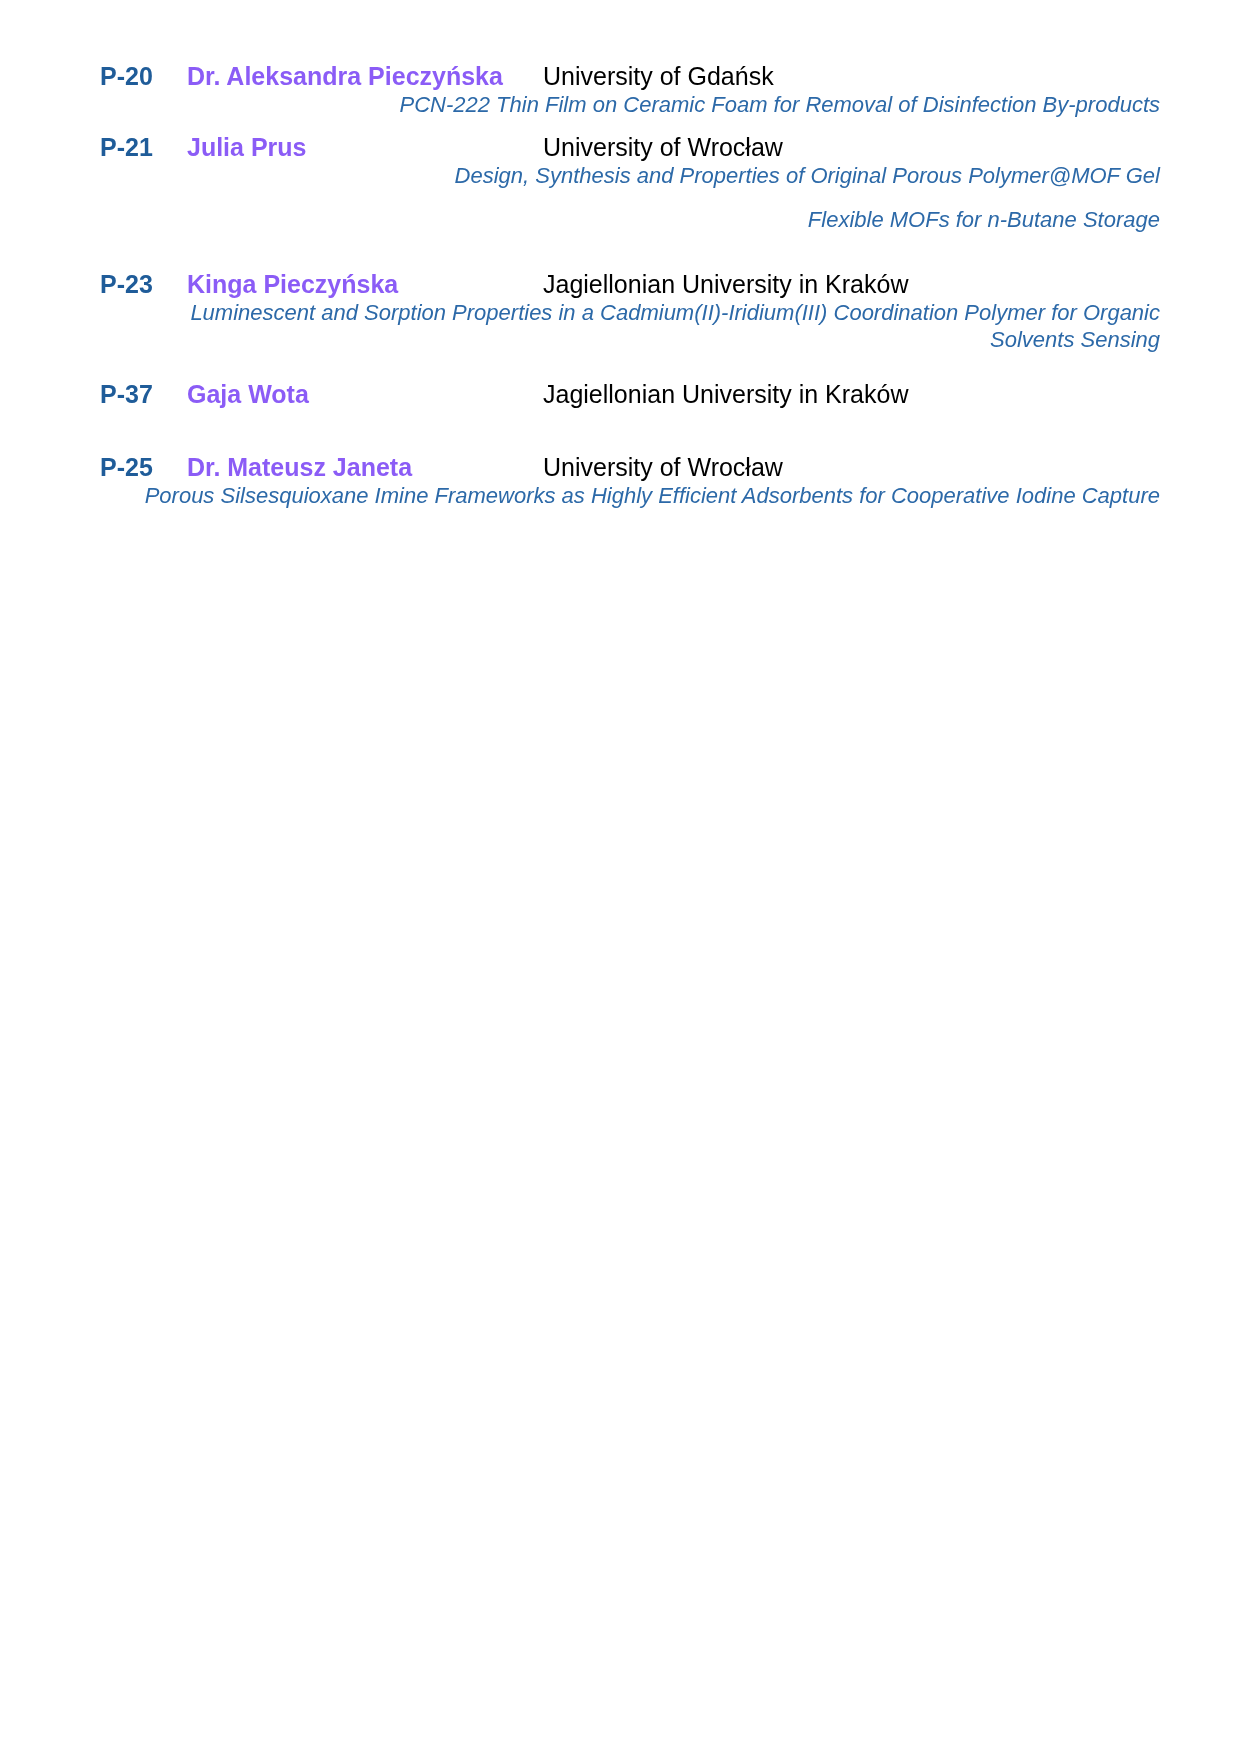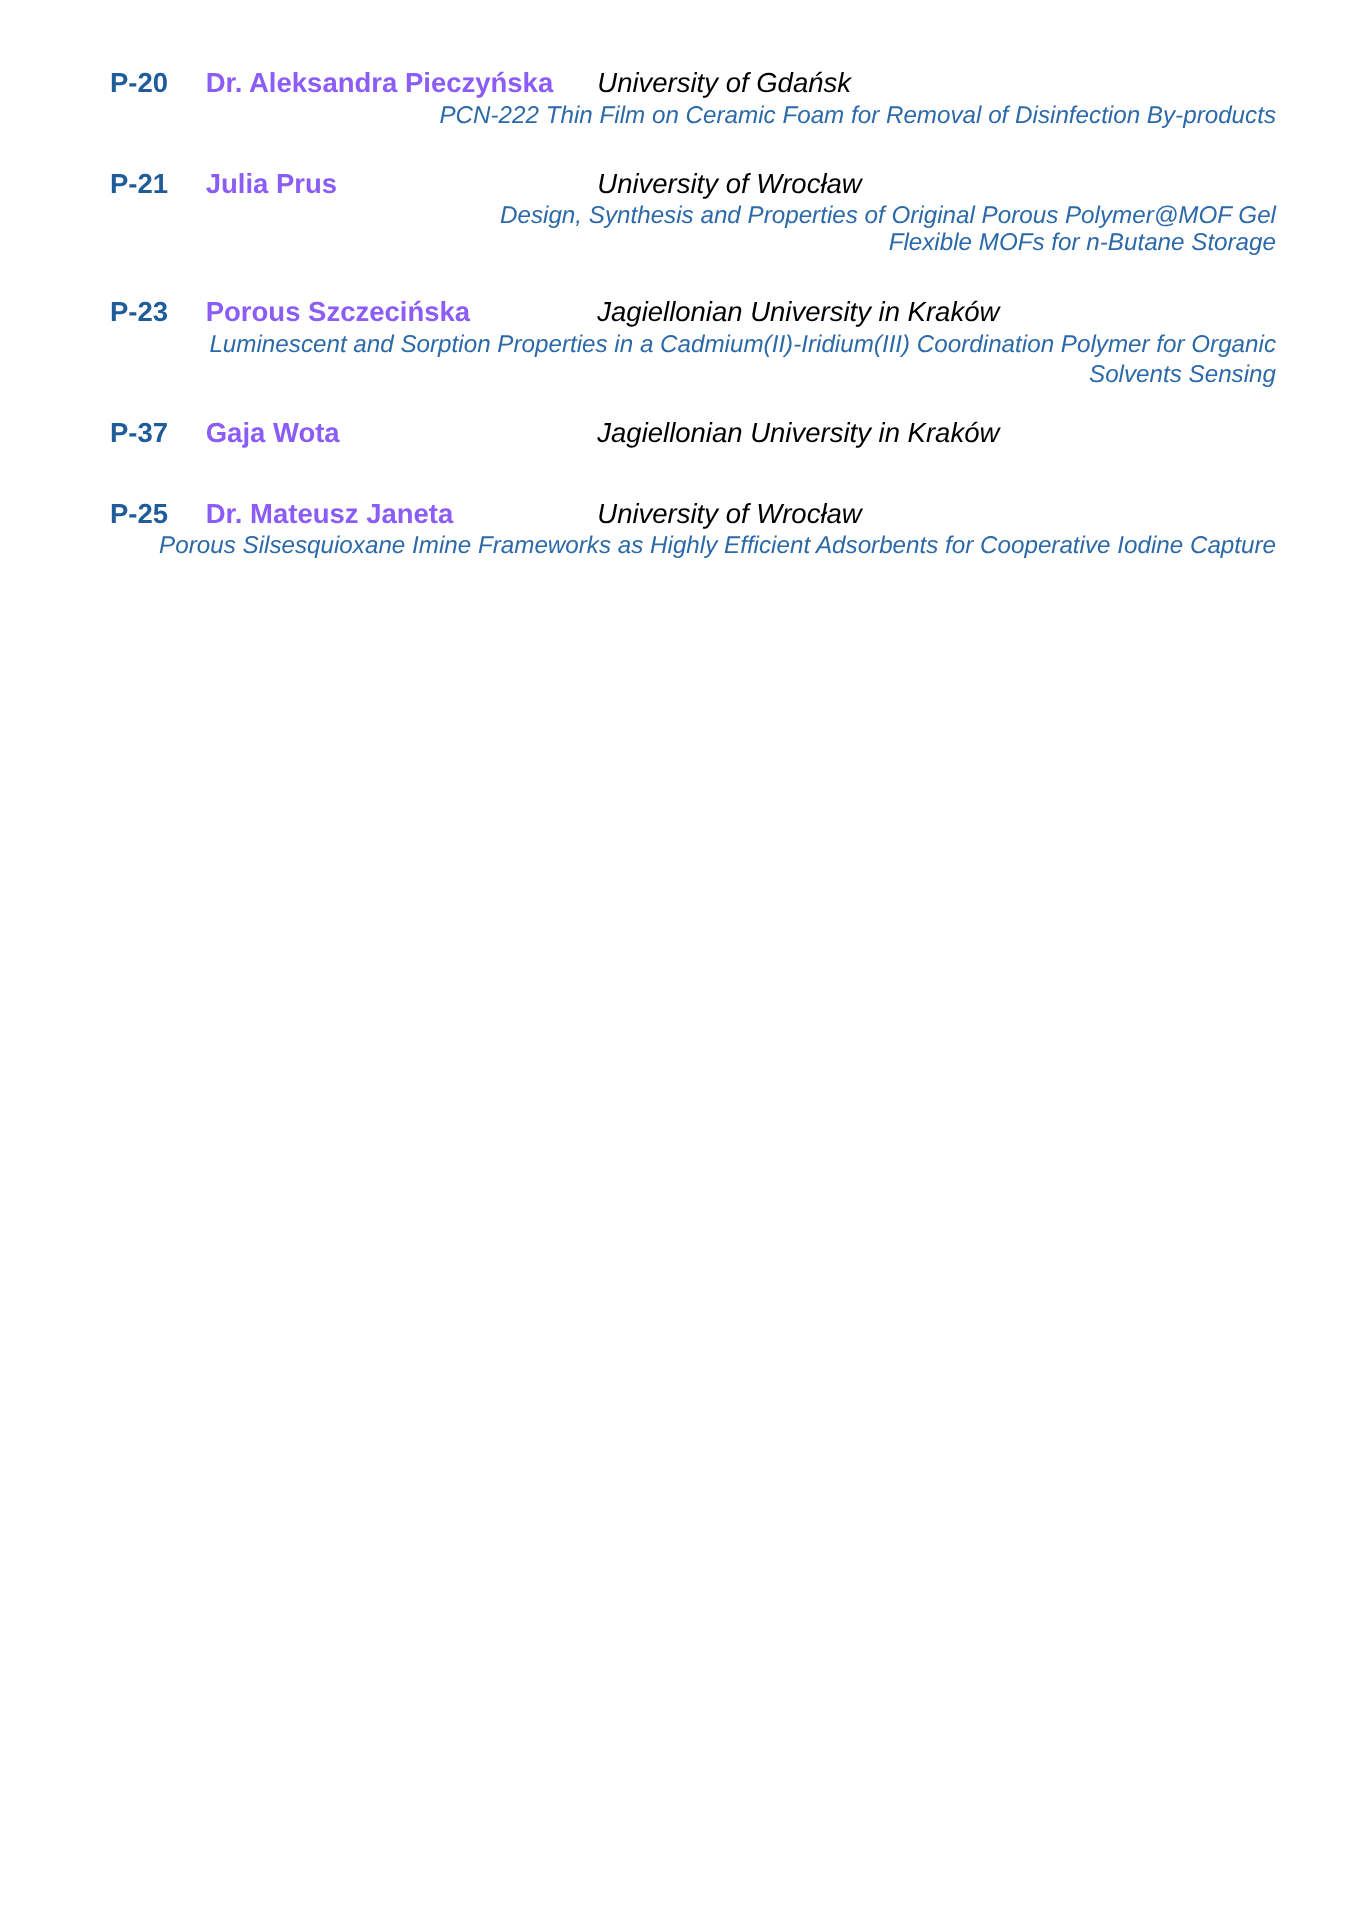--- a/index.html
+++ b/index.html
@@ -1,53 +1,53 @@
 <!DOCTYPE html>
 <html><head>
 <meta charset="utf-8">
 <style>
   html, body { margin:0; padding:0; background:#ffffff; }
   body { width:1240px; height:1754px; position:relative; font-family:"Liberation Sans", sans-serif; }
   .entry { position:absolute; left:100px; width:1060px; }
   .head { position:relative; height:30px; font-size:25px; line-height:30px; }
   .code { position:absolute; left:0; top:0; color:#1f5c99; font-weight:bold; }
   .name { position:absolute; left:87px; top:0; color:#8b5cf6; font-weight:bold; }
-  .aff { position:absolute; left:443px; top:0; color:#000;font-style:italic; }
+  .aff { position:absolute; left:443px; top:0; color:#000; }
   .title { color:#2c69a8; font-style:italic; font-size:22px; line-height:27px;text-align:right; }
 </style>
 </head>
 <body>
 
 <div>
   <div class="entry" style="top:61px;">
     <div class="head">
       <span class="code">P-20</span>
       <span class="name">Dr. Aleksandra Pieczyńska</span>
       <span class="aff">University of Gdańsk</span>
     </div>
     <div class="title">PCN-222 Thin Film on Ceramic Foam for Removal of Disinfection By-products</div>
   </div>
 
-  <div class="entry" style="top:152px;">
+  <div class="entry" style="top:132px;">
     <div class="head">
       <span class="code">P-21</span>
       <span class="name">Julia Prus</span>
       <span class="aff">University of Wrocław</span>
     </div>
     <div class="title">Design, Synthesis and Properties of Original Porous Polymer@MOF Gel</div>
   </div>
 
   <div class="entry" style="top:206px;">
     <div class="title">Flexible MOFs for n-Butane Storage</div>
   </div>
 
   <div class="entry" style="top:269px;">
     <div class="head">
       <span class="code">P-23</span>
-      <span class="name">Porous Szczecińska</span>
+      <span class="name">Kinga Pieczyńska</span>
       <span class="aff">Jagiellonian University in Kraków</span>
     </div>
     <div class="title">Luminescent and Sorption Properties in a Cadmium(II)-Iridium(III) Coordination Polymer for Organic Solvents Sensing</div>
   </div>
 
   <div class="entry" style="top:379px;">
     <div class="head">
       <span class="code">P-37</span>
       <span class="name">Gaja Wota</span>
       <span class="aff">Jagiellonian University in Kraków</span>

